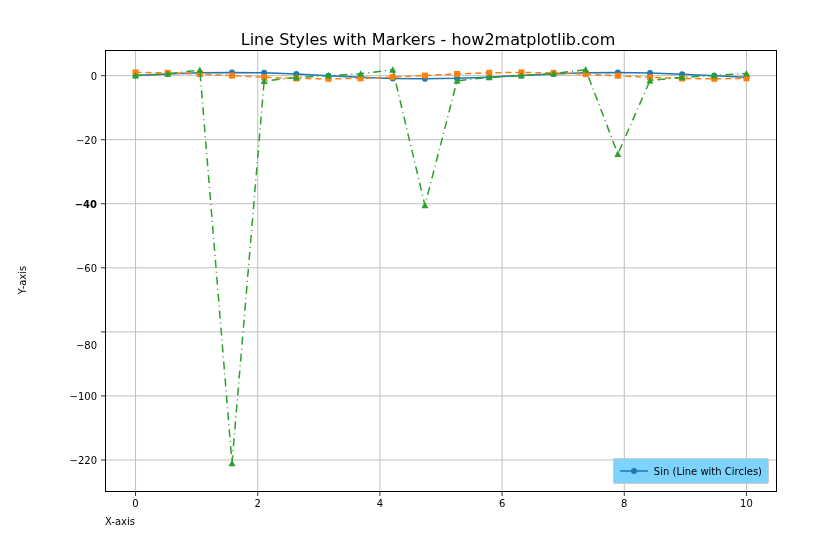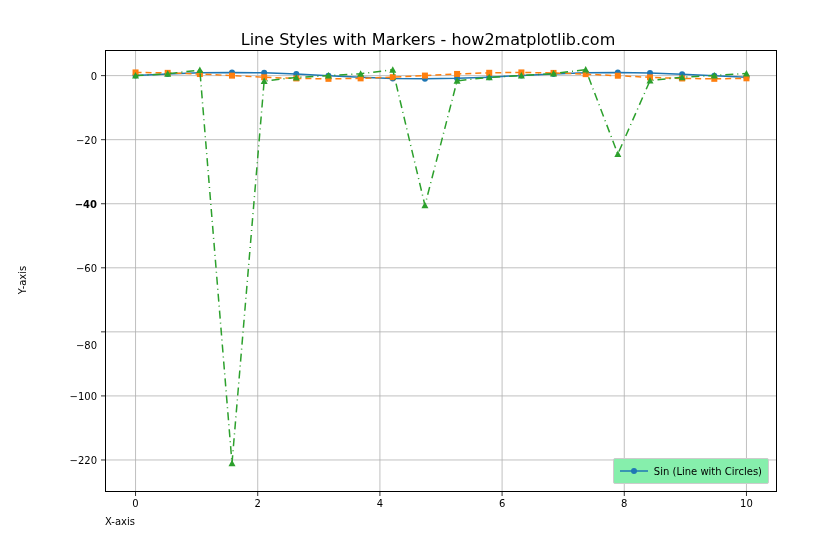--- a/index.html
+++ b/index.html
@@ -66,21 +66,21 @@
     right: 680px;
     width: 40px;
     text-align: right;
     font-size: 10px;
     transform: translateY(-50%);
   }
   .legend {
     position: absolute;
     right: 8px;
     bottom: 8px;
-    background: #86efac;
+    background: #7dd3fc;
     border: 1px solid #cccccc;
     border-radius: 2px;
     padding: 4px 6px;
     font-size: 10px;
   }
   .legend-row {
     display: flex;
     align-items: center;
     height: 16px;
   }

